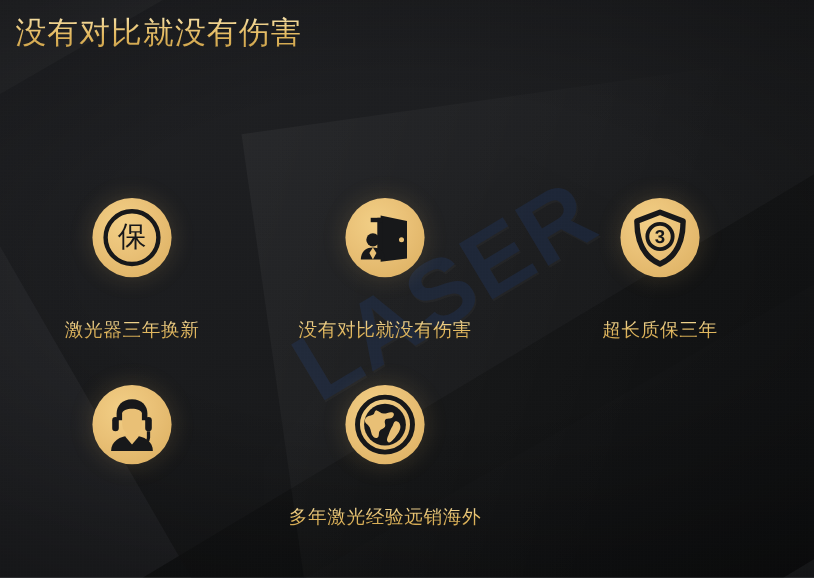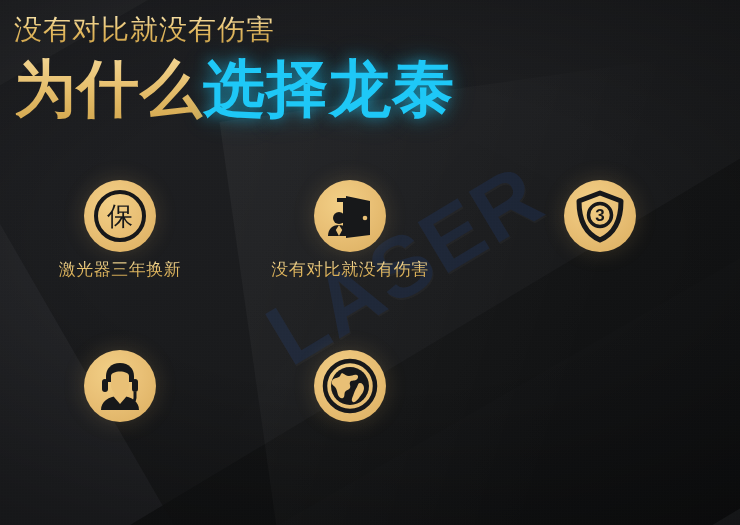--- a/index.html
+++ b/index.html
@@ -120,21 +120,21 @@
   }
   .disc{
     width:72px;height:72px;border-radius:50%;
     background:radial-gradient(circle at 38% 32%,#f2cf86 0%,#e9c076 45%,#dbae5f 100%);
     display:flex;align-items:center;justify-content:center;
     box-shadow:0 0 22px rgba(230,190,110,.18);
     flex:0 0 auto;
   }
   .disc svg{display:block;}
   .flabel{
-    margin-top:6px;
+    margin-top:36px;
     font-size:17px;
     letter-spacing:.5px;
     white-space:nowrap;
     background:linear-gradient(180deg,#f6e0a6 0%,#e4bb63 55%,#cda14a 100%);
     -webkit-background-clip:text;background-clip:text;
     -webkit-text-fill-color:transparent;color:transparent;
   }
 </style>
 </head>
 <body>
@@ -145,23 +145,20 @@
   <div class="bg-peak"></div>
   <div class="bg-band"></div>
   <div class="bg-band2"></div>
   <div class="watermark">LASER</div>
   <div class="bg-sheen"></div>
   <div class="bg-vignette"></div>
   <div class="noise"></div>
 
   <div class="headline">
     <div class="subtitle">没有对比就没有伤害</div>
-    <div class="title">
-      <span class="gold">为什么</span><span class="cyan">选择龙泰</span>
-    </div>
   </div>
 
   <div class="grid">
 
     <div class="cell">
       <div class="disc">
         <svg width="72" height="72" viewBox="0 0 72 72">
           <circle cx="36" cy="36" r="24" fill="none" stroke="#17181a" stroke-width="4"></circle>
           <text x="36" y="36" fill="#17181a" font-size="26" font-family="'DejaVu Sans',sans-serif" text-anchor="middle" dominant-baseline="central">保</text>
         </svg>
@@ -188,20 +185,21 @@
 
 
     <div class="cell">
       <div class="disc">
         <svg width="72" height="72" viewBox="0 0 72 72">
           <path d="M36 13 L57 21 C57 42 50 54 36 60 C22 54 15 42 15 21 Z" fill="none" stroke="#17181a" stroke-width="5" stroke-linejoin="round"></path>
           <circle cx="36" cy="35" r="11.5" fill="none" stroke="#17181a" stroke-width="3.5"></circle>
           <text x="36" y="35.5" fill="#17181a" font-size="17" font-weight="bold" font-family="'Liberation Sans',sans-serif" text-anchor="middle" dominant-baseline="central">3</text>
         </svg>
       </div>
+      <div class="flabel">超长质保三年</div>
     </div>
 
     <div class="cell">
       <div class="disc">
         <svg width="72" height="72" viewBox="0 0 72 72">
           <g fill="#17181a">
             <path d="M36 13 c-9 0 -14 6 -14 13 l0 6 l28 0 l0 -6 c0 -7 -5 -13 -14 -13 z"></path>
             <path d="M27 26 c0 -6 18 -6 18 0 l0 9 c0 6 -4 10 -9 10 c-5 0 -9 -4 -9 -10 z" fill="#e9c076"></path>
             <rect x="18" y="29" width="6" height="13" rx="3"></rect>
             <rect x="48" y="29" width="6" height="13" rx="3"></rect>
@@ -221,16 +219,17 @@
           <circle cx="36" cy="36" r="19" fill="#17181a"></circle>
           <g fill="#e9c076">
             <path d="M28 23 c3 1 4 3 7 3 c3 0 5 -2 8 -1 c2 1 1 4 -1 5 c-2 1 -5 0 -6 2 c-1 2 1 4 0 6
                      c-1 2 -4 2 -5 4 c-1 2 0 5 -2 6 c-2 1 -4 -1 -5 -3 c-1 -3 -1 -6 -3 -8 c-2 -2 -4 -3 -3 -6
                      c1 -3 5 -3 7 -4 c2 -1 1 -3 3 -4 z"></path>
             <path d="M46 33 c2 0 4 2 4 5 c0 4 -3 7 -5 10 c-2 2 -4 5 -6 4 c-2 -1 -1 -4 0 -6
                      c1 -3 2 -6 4 -9 c1 -2 1 -4 3 -4 z"></path>
           </g>
         </svg>
       </div>
+      <div class="flabel">多年激光经验远销海外</div>
     </div>
 
   </div>
 </div>
 
 </body></html>

